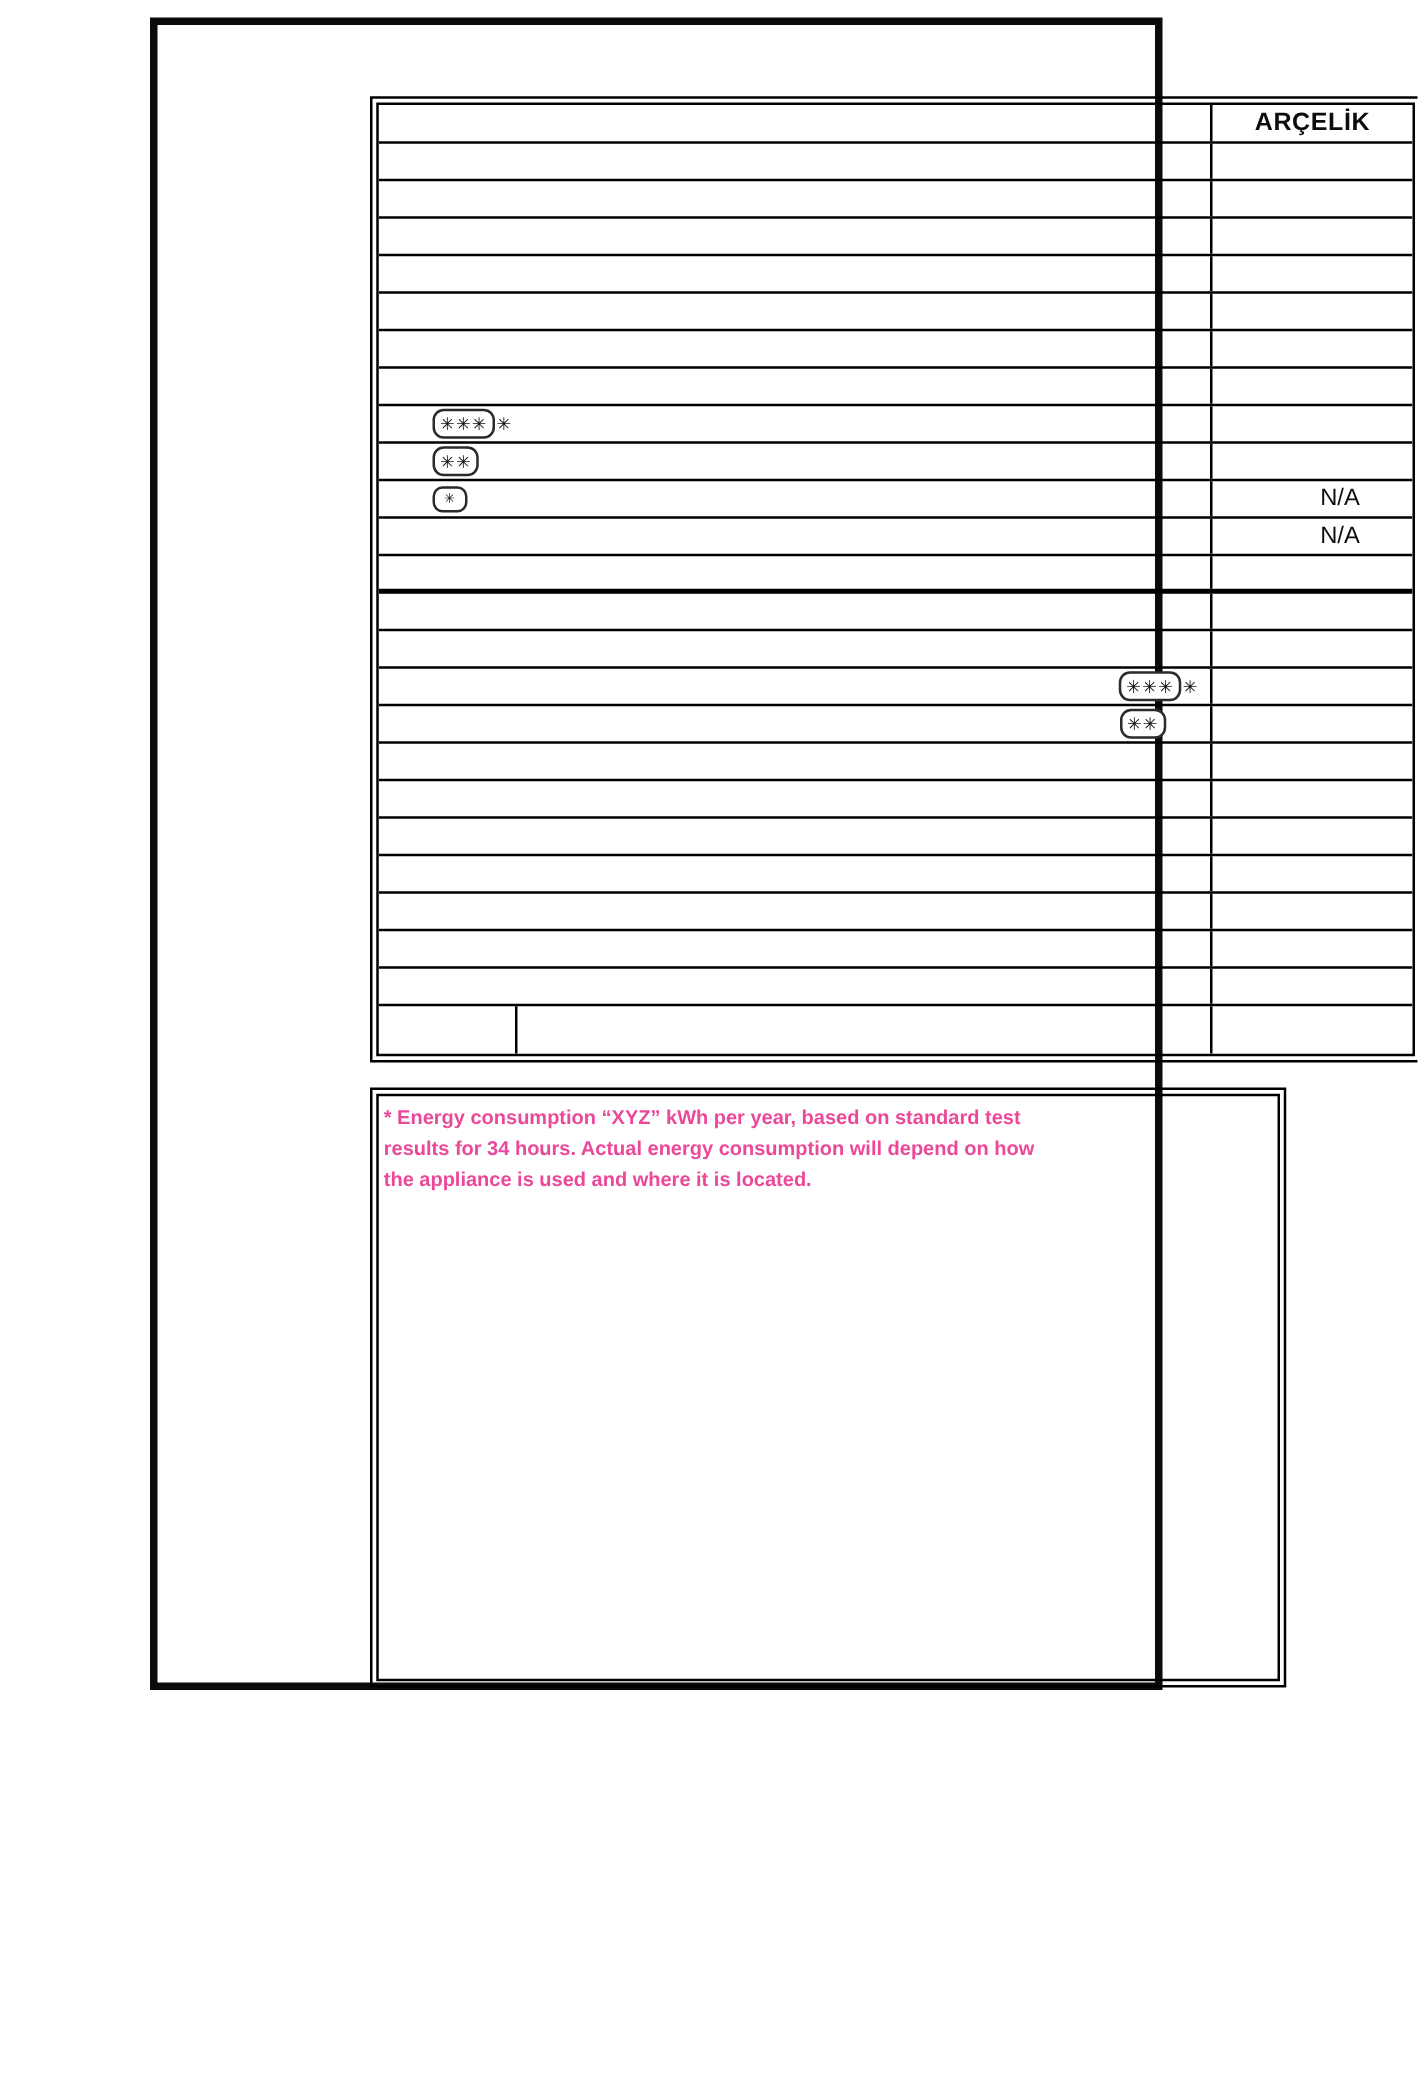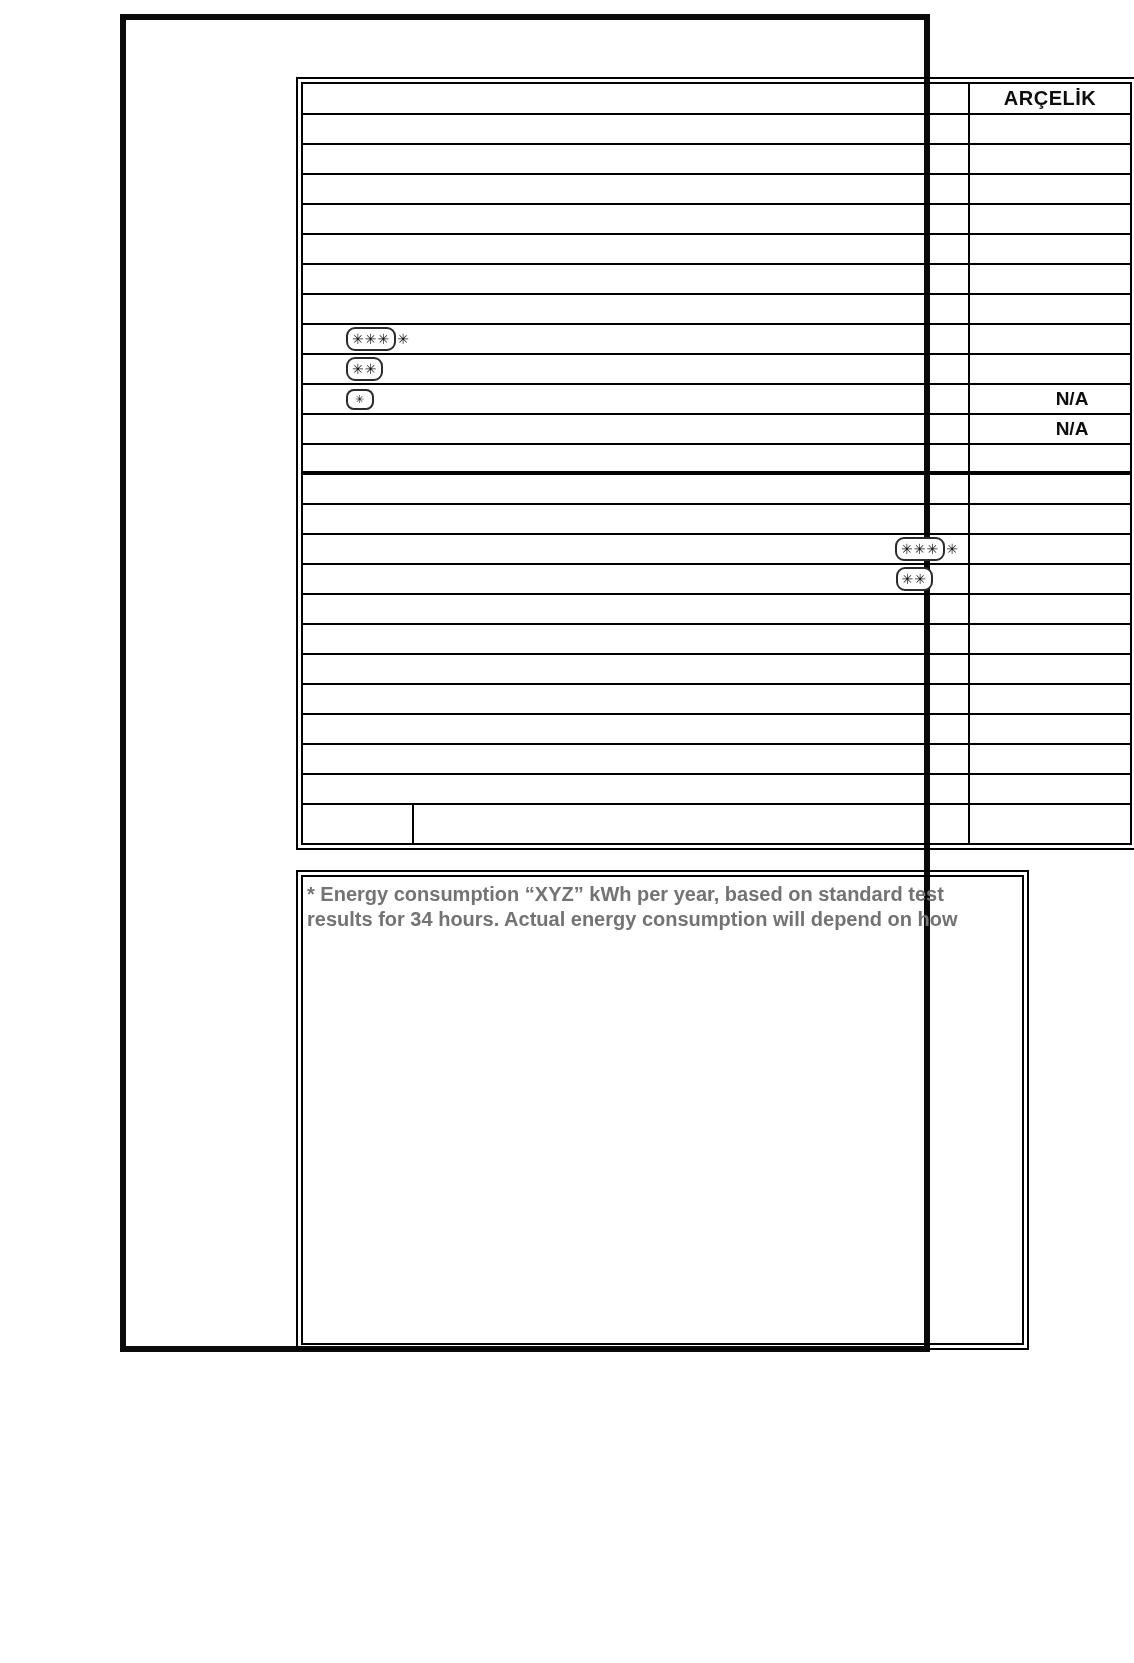--- a/index.html
+++ b/index.html
@@ -53,21 +53,21 @@
     border-right:2px solid #000;
     box-sizing:border-box;
   }
   .cell-r {
     width:162px; flex:0 0 auto;
     border-left:2px solid #000;
     box-sizing:border-box;
     display:flex; align-items:center; justify-content:center;
   }
   .brand { font-weight:bold; font-size:20px; letter-spacing:0.5px; }
-  .na    { font-weight:bold; font-size:19px;margin-left:44px; }
+  .na    { font-weight:normal; font-size:19px;margin-left:44px; }
   
   .sbox {
     display:inline-flex; align-items:center; justify-content:center;
     height:20px; padding:0 4px;
     border:2px solid #2b2b2b; border-radius:9px;
     font-size:14px; letter-spacing:1px; line-height:1;
     color:#111; background:#fff;
   }
   .sbox.small { height:17px; font-size:11px; padding:0 7px; border-radius:8px; }
   .sout { font-size:14px; line-height:1; margin-left:1px; color:#111; }
@@ -79,23 +79,23 @@
     border:2px solid #000;
     padding:3px;
   }
   .note-inner {
     width:100%; height:100%;
     box-sizing:border-box;
     border:2px solid #000;
     padding:5px 4px;
   }
   .note-line {
-    font-weight:bold; font-size:20px; line-height:25px;
+    font-weight:bold; font-size:16px; line-height:25px;
     white-space:nowrap;
-    color:#737373;
+    color:#ec4899;
   }
 </style>
 </head>
 <body>
 
 <div class="page-frame">
 
   <div class="tbl-outer">
     <div class="tbl-inner">
 
@@ -240,16 +240,17 @@
         <div class="cell-r"></div>
       </div>
 
     </div>
   </div>
 
   <div class="note-outer">
     <div class="note-inner">
       <div class="note-line">* Energy consumption “XYZ” kWh per year, based on standard test</div>
       <div class="note-line">results for 34 hours. Actual energy consumption will depend on how</div>
+      <div class="note-line">the appliance is used and where it is located.</div>
     </div>
   </div>
 
 </div>
 
 </body></html>

